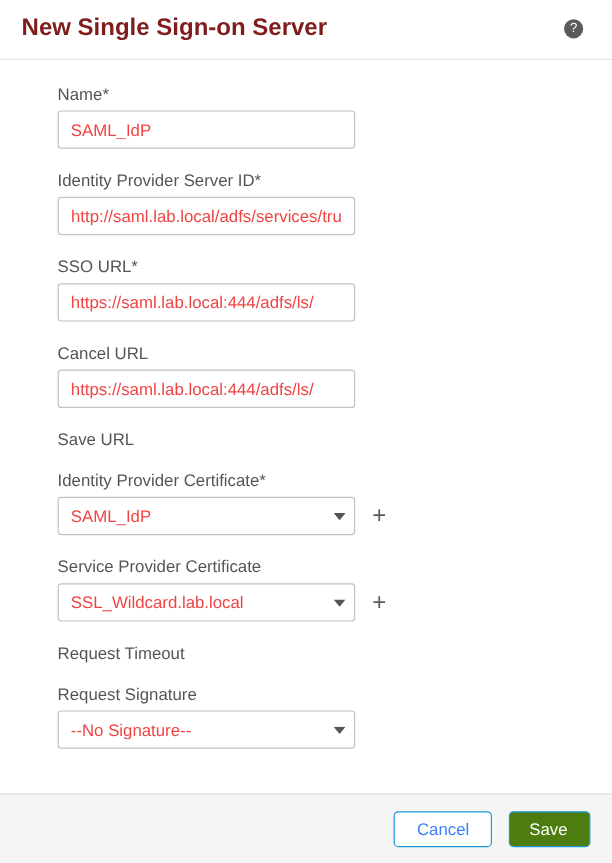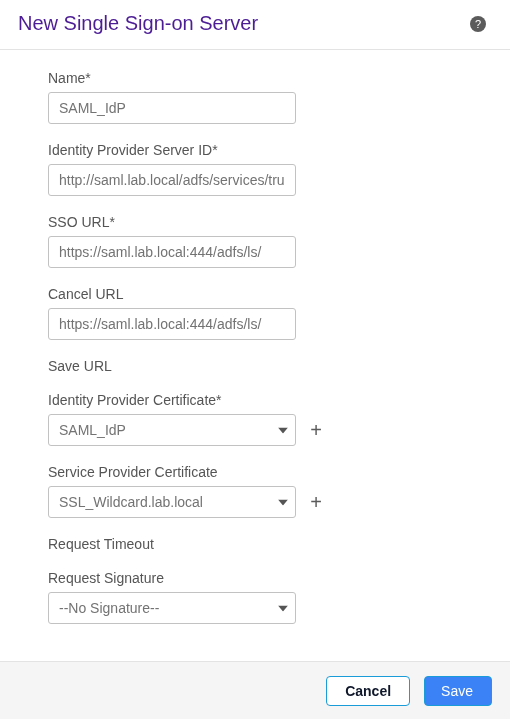--- a/index.html
+++ b/index.html
@@ -15,22 +15,22 @@
   }
   .header {
     display: flex;
     align-items: center;
     justify-content: space-between;
     padding: 12px 18px 14px 18px;
     border-bottom: 1px solid #e3e3e3;
   }
   .title {
     font-size: 20px;
-    font-weight: 400;
-    color: #4c1d95;
+    font-weight: 700;
+    color: #7f1d1d;
   }
   .help-icon {
     width: 16px; height: 16px;
     border-radius: 50%;
     background: #5b5b5b;
     color: #fff;
     font-size: 11px;
     display: flex;
     align-items: center;
     justify-content: center;
@@ -54,21 +54,21 @@
     color: #555;
     margin-bottom: 6px;
   }
   .text-input, .select {
     width: 248px;
     height: 32px;
     border: 1px solid #c2c2c2;
     border-radius: 3px;
     padding: 0 10px;
     font-size: 14px;
-    color: #737373;
+    color: #ef4444;
     background: #fff;
     font-family: inherit;
   }
   .select {
     appearance: none;
     -webkit-appearance: none;
     padding-right: 28px;
     cursor: pointer;
   }
   .select-wrap {
@@ -115,25 +115,24 @@
     padding: 0 18px;
     border-radius: 4px;
     font-size: 14px;
     cursor: pointer;
     border: 1px solid transparent;
     font-family: inherit;
   }
   .btn-cancel {
     background: #fff;
     border-color: #1a9cd8;
-    color: #0f172a;
-    font-weight: bold;
+    color: #3b82f6;
   }
   .btn-save {
-    background: #3b82f6;
+    background: #4d7c0f;
     color: #fff;
     border-color: #1a9cd8;
     padding-left: 16px;
   }
   .caret-svg { width: 10px; height: 6px; display:block; }
 </style>
 </head>
 <body>
 
 <div class="header">

